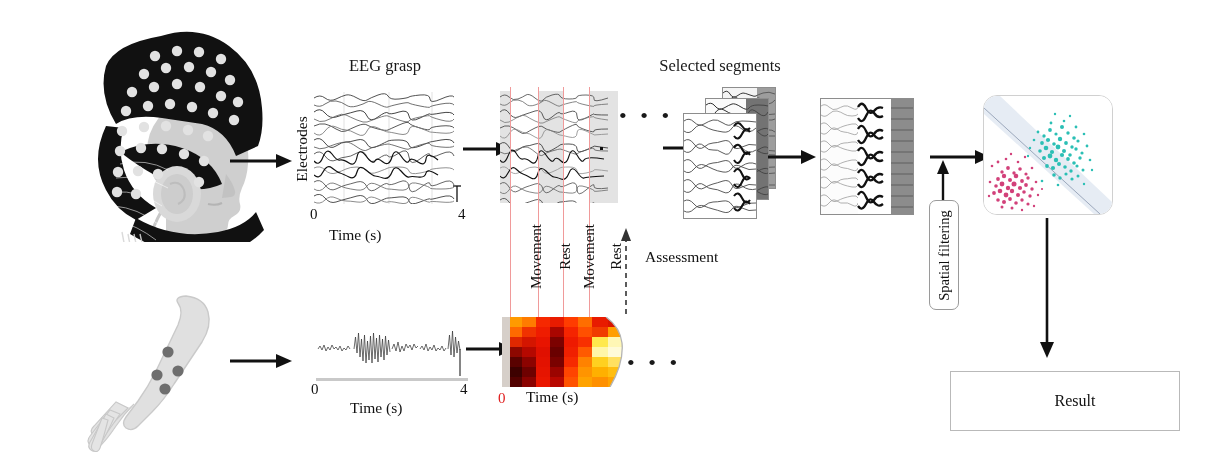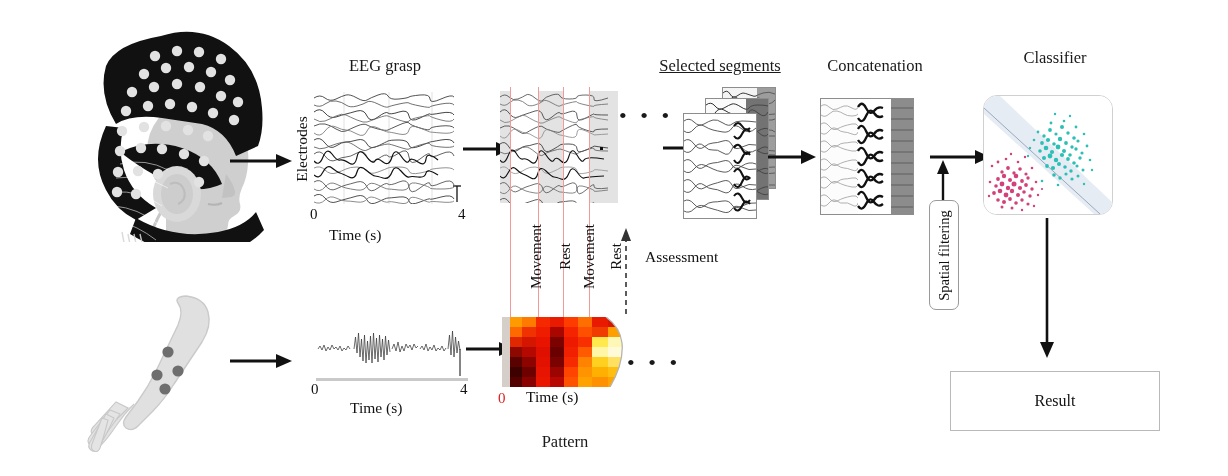--- a/index.html
+++ b/index.html
@@ -6,21 +6,21 @@
   body{width:1228px;height:476px;position:relative;overflow:hidden;
        font-family:"Liberation Serif","DejaVu Serif",serif;color:#111;}
   #stage{position:absolute;inset:0;}
   .abs{position:absolute;}
   .ttl{font-size:16.5px;color:#1a1a1a;white-space:nowrap;text-align:center;}
   .axlbl{font-size:15.5px;white-space:nowrap;}
   .tick{font-size:15px;}
   .vrot{transform:rotate(-90deg);transform-origin:center center;white-space:nowrap;}
   .dots{font-size:22px;letter-spacing:4px;color:#1a1a1a;line-height:1;}
   .resbox{border:1px solid #b9b9b9;background:#fff;display:flex;flex-direction:column;
-          align-items:center;justify-content:center;font-size:16px;line-height:1.35;}
+          align-items:center;justify-content:center;font-size:16px;line-height:1.35;padding-left:20px;}
   .sfbox{border:1px solid #9a9a9a;border-radius:7px;background:#fff;
          display:flex;align-items:center;justify-content:center;}
   .sftxt{font-size:14.5px;white-space:nowrap;transform:rotate(-90deg);}
   .clfbox{border:1px solid #d0d0d0;border-radius:14px;background:#fff;overflow:hidden;}
   .card{background:#fff;border:1px solid #8d8d8d;overflow:hidden;}
   .panel{overflow:hidden;}
   .zero{color:#e02020;font-size:15px;}
 </style>
 </head>
 <body>
@@ -221,21 +221,21 @@
 
   
   <div class="abs" style="left:663px;top:139px;width:48px;height:18px;">
     <svg viewBox="0 0 48 18" width="48" height="18">
       <line x1="0" y1="9" x2="33" y2="9" stroke="#111" stroke-width="3"></line>
       <polygon points="33,2 48,9 33,16" fill="#111"></polygon>
     </svg>
   </div>
 
   
-  <div class="abs ttl" style="left:630px;top:56px;width:180px;text-decoration:underline;">Selected segments</div>
+  <div class="abs ttl" style="left:630px;top:56px;width:180px;">Selected segments</div>
 
   <div class="abs card" style="left:722px;top:87px;width:52px;height:100px;">
     <svg viewBox="0 0 52 100" width="52" height="100" preserveAspectRatio="none">
       <rect width="52" height="100" fill="#f4f4f4"></rect>
       <g stroke="#3a3a3a" stroke-width="1" fill="none">
         <path d="M0 5 q4 -4 7 1 t7 2 t6 -3 t7 2 t6 1 t7 -3 t12 1"></path>
         <path d="M0 14 q4 3 7 -2 t7 -2 t6 3 t7 2 t6 -3 t7 1 t12 -1"></path>
         <path d="M0 23 q4 -3 7 2 t7 3 t6 -3 t7 -2 t6 3 t7 2 t12 -2"></path>
         <path d="M0 32 q4 4 7 -2 t7 -3 t6 3 t7 3 t6 -3 t7 -1 t12 2"></path>
         <path d="M0 41 q4 -4 7 3 t7 2 t6 -3 t7 -2 t6 4 t7 1 t12 -2"></path>
@@ -299,21 +299,20 @@
 
   
   <div class="abs" style="left:768px;top:148px;width:48px;height:18px;">
     <svg viewBox="0 0 48 18" width="48" height="18">
       <line x1="0" y1="9" x2="33" y2="9" stroke="#111" stroke-width="3"></line>
       <polygon points="33,2 48,9 33,16" fill="#111"></polygon>
     </svg>
   </div>
 
   
-  <div class="abs ttl" style="left:800px;top:56px;width:150px;">Concatenation</div>
 
   <div class="abs card" style="left:820px;top:98px;width:92px;height:115px;">
     <svg viewBox="0 0 92 115" width="92" height="115" preserveAspectRatio="none">
       <rect width="92" height="115" fill="#ffffff"></rect>
       <rect x="0" y="0" width="37" height="115" fill="#fcfcfc"></rect>
       <g stroke="#9d9d9d" stroke-width="0.8" fill="none">
         <path d="M0 7 q4 -3 8 1 t8 2 t7 -3 t8 2 t6 -1"></path>
         <path d="M0 16 q4 3 8 -1 t8 -3 t7 3 t8 2 t6 -2"></path>
         <path d="M0 25 q4 -3 8 2 t8 3 t7 -3 t8 -2 t6 2"></path>
         <path d="M0 34 q4 3 8 -2 t8 -2 t7 3 t8 2 t6 -2"></path>
@@ -370,21 +369,20 @@
       <polygon points="2,14 8,0 14,14" fill="#111"></polygon>
     </svg>
   </div>
 
   
   <div class="sfbox abs" style="left:929px;top:200px;width:28px;height:108px;">
     <span class="sftxt">Spatial filtering</span>
   </div>
 
   
-  <div class="abs ttl" style="left:985px;top:48px;width:140px;">Classifier</div>
 
   <div class="clfbox abs" style="left:983px;top:95px;width:128px;height:118px;">
     <svg viewBox="0 0 128 118" width="128" height="118">
       <rect width="128" height="118" fill="#ffffff"></rect>
       <g>
         <polygon points="0,18 110,118 128,118 128,106 16,0 0,0" fill="#dde5f0" opacity=".75"></polygon>
         <line x1="0" y1="12" x2="116" y2="118" stroke="#8896ad" stroke-width="1" opacity=".8"></line>
       </g>
       <g fill="#2bbfb5">
         <circle cx="60" cy="40" r="1.7"></circle>
@@ -655,15 +653,14 @@
         </g>
       </g>
       <path d="M104 0 q14 10 16 26 q2 20 -12 44" fill="none" stroke="#b4b4b4" stroke-width="1.3"></path>
     </svg>
   </div>
 
   <div class="abs dots" style="left:627px;top:352px;">• • •</div>
 
   <div class="abs zero" style="left:498px;top:390px;">0</div>
   <div class="abs axlbl" style="left:526px;top:388px;">Time (s)</div>
-  <div class="abs ttl" style="left:500px;top:432px;width:130px;">Pattern</div>
 
 </div>
 
 </body></html>

